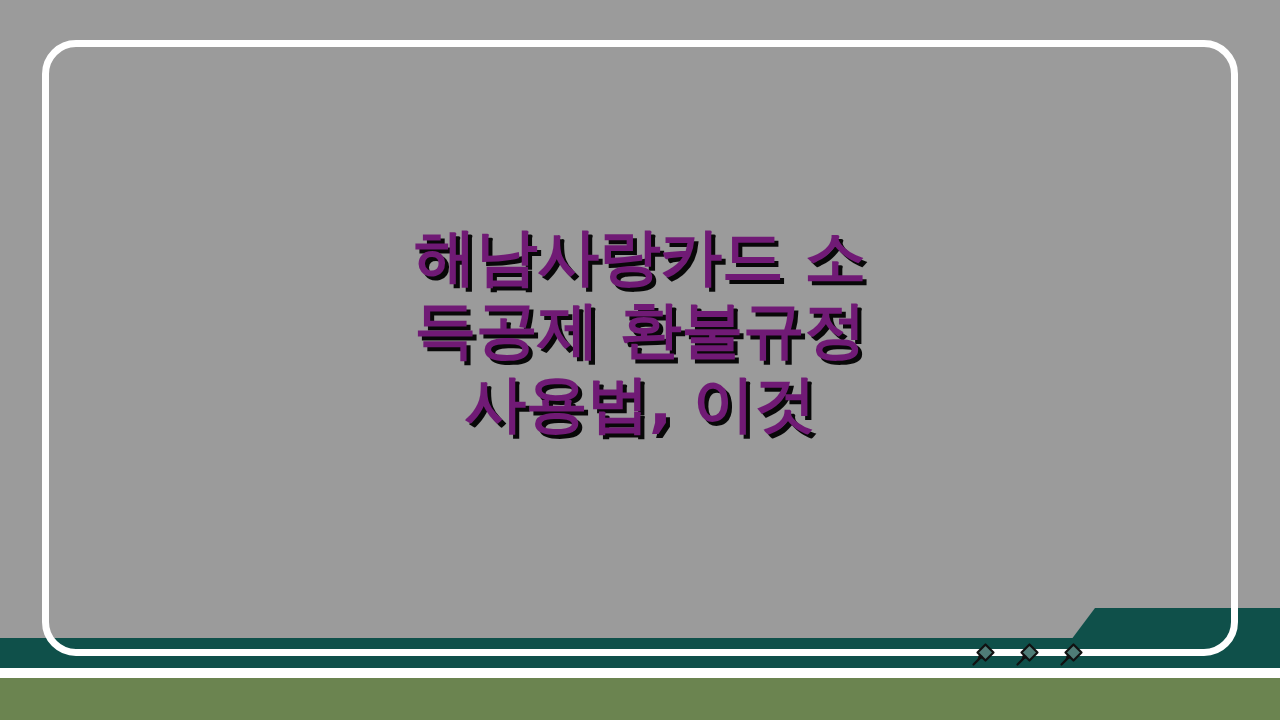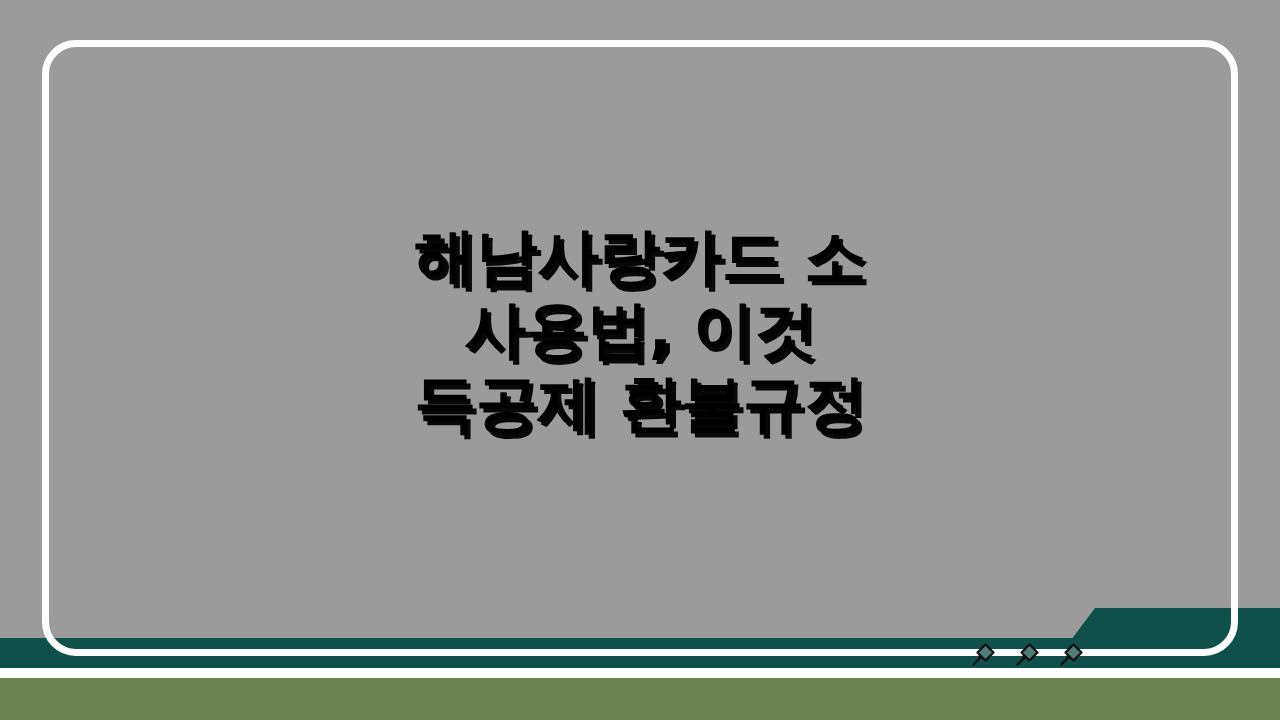--- a/index.html
+++ b/index.html
@@ -78,21 +78,21 @@
     height: 720px;
     display: flex;
     align-items: center;
     justify-content: center;
     padding-bottom: 60px;
     box-sizing: border-box;
   }
   .headline {
     width: 660px;
     text-align: center;
-    color: #000000;
+    color: #701a75;
     font-family: "DejaVu Sans", sans-serif;
     font-weight: bold;
     font-size: 62px;
     line-height: 1.18;
     letter-spacing: -0.5px;
     text-shadow: 4px 4px 0 rgba(0,0,0,0.95);
     word-break: keep-all;
   }
 
   
@@ -118,22 +118,22 @@
   <div class="band-teal-base"></div>
   <div class="band-teal-riser"></div>
   <div class="band-white-rule"></div>
   <div class="band-olive"></div>
 
   <div class="frame-outline"></div>
 
   <div class="headline-wrap">
     <div class="headline">
       <div>해남사랑카드 소</div>
+      <div>득공제 환불규정</div>
       <div>사용법, 이것</div>
-      <div>득공제 환불규정</div>
     </div>
   </div>
 
   <div class="pin-row">
     <span class="pin-icon">
       <svg viewBox="0 0 30 30" width="30" height="30" aria-hidden="true">
         <path d="M17.5 4.5 L25.5 12.5 L17.5 20.5 L9.5 12.5 Z" fill="#4f7d77" stroke="#111111" stroke-width="2.2" stroke-linejoin="round"></path>
         <path d="M13.4 16.6 L5.5 24.5" stroke="#111111" stroke-width="2.2" stroke-linecap="round"></path>
         <path d="M11.0 14.2 L9.5 19.5 L15.0 18.2 Z" fill="#111111"></path>
       </svg>

